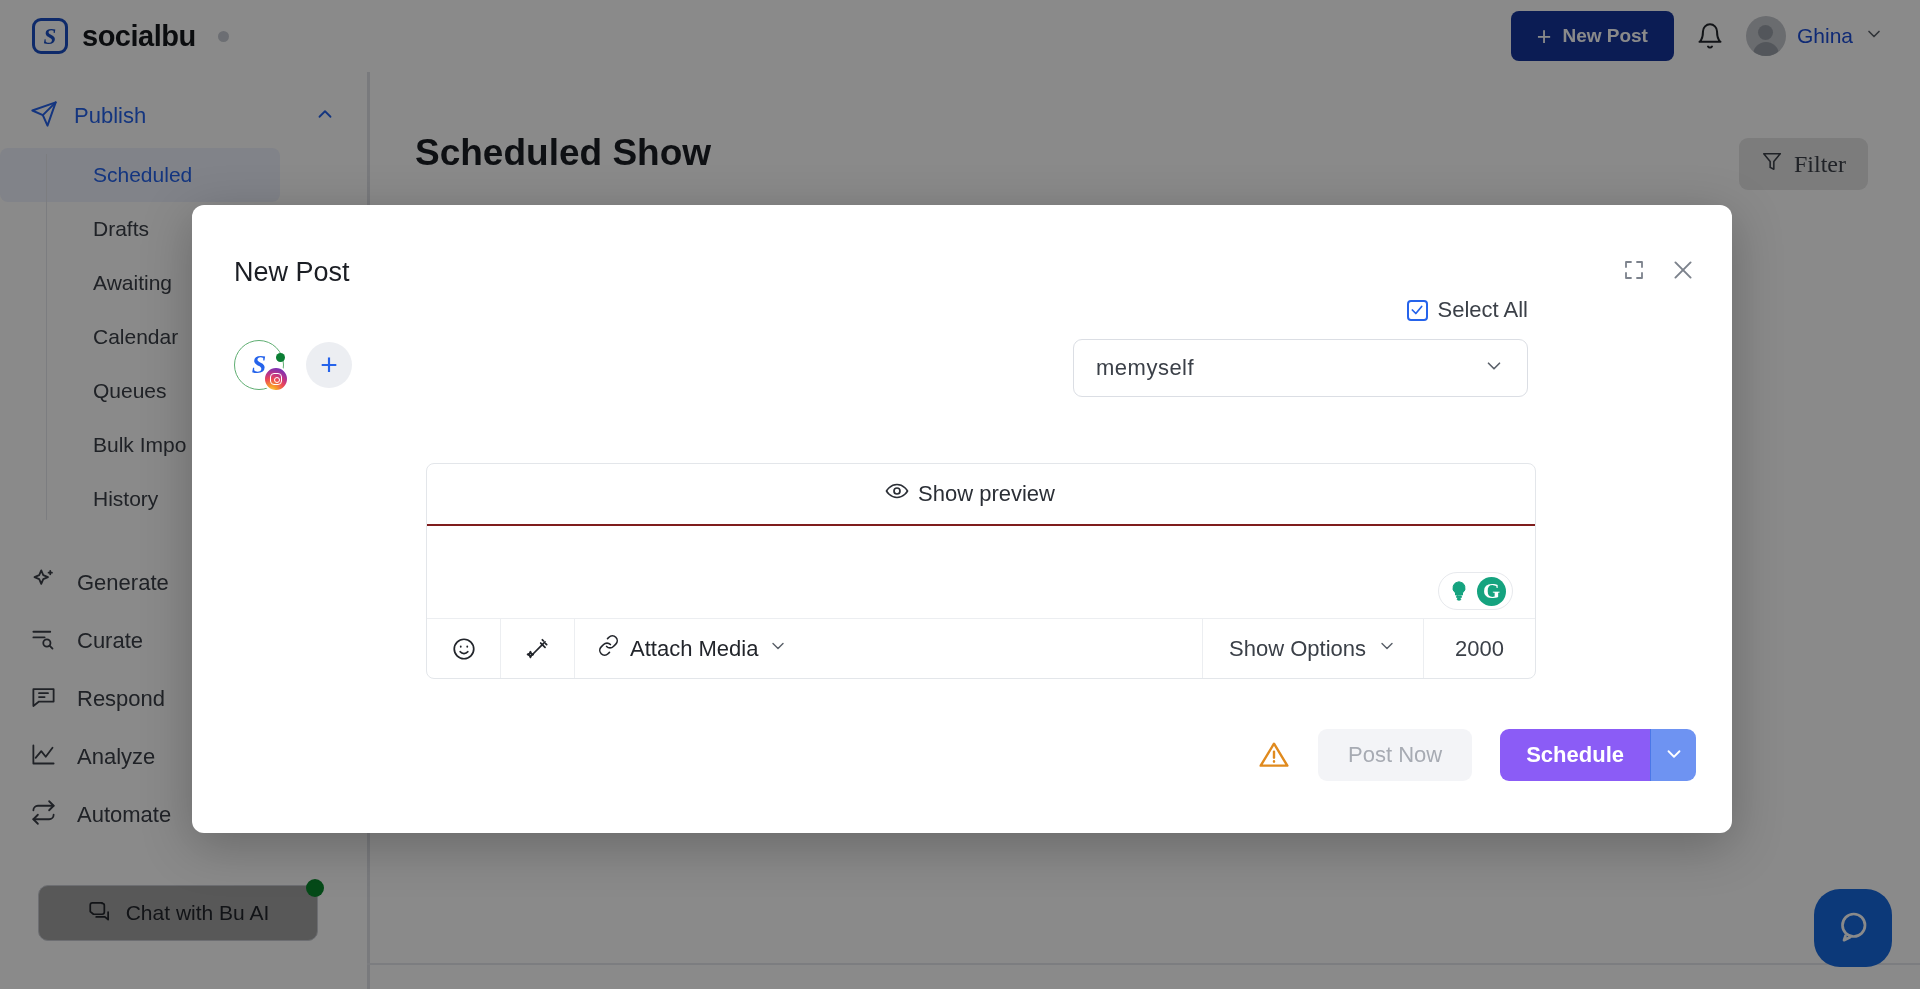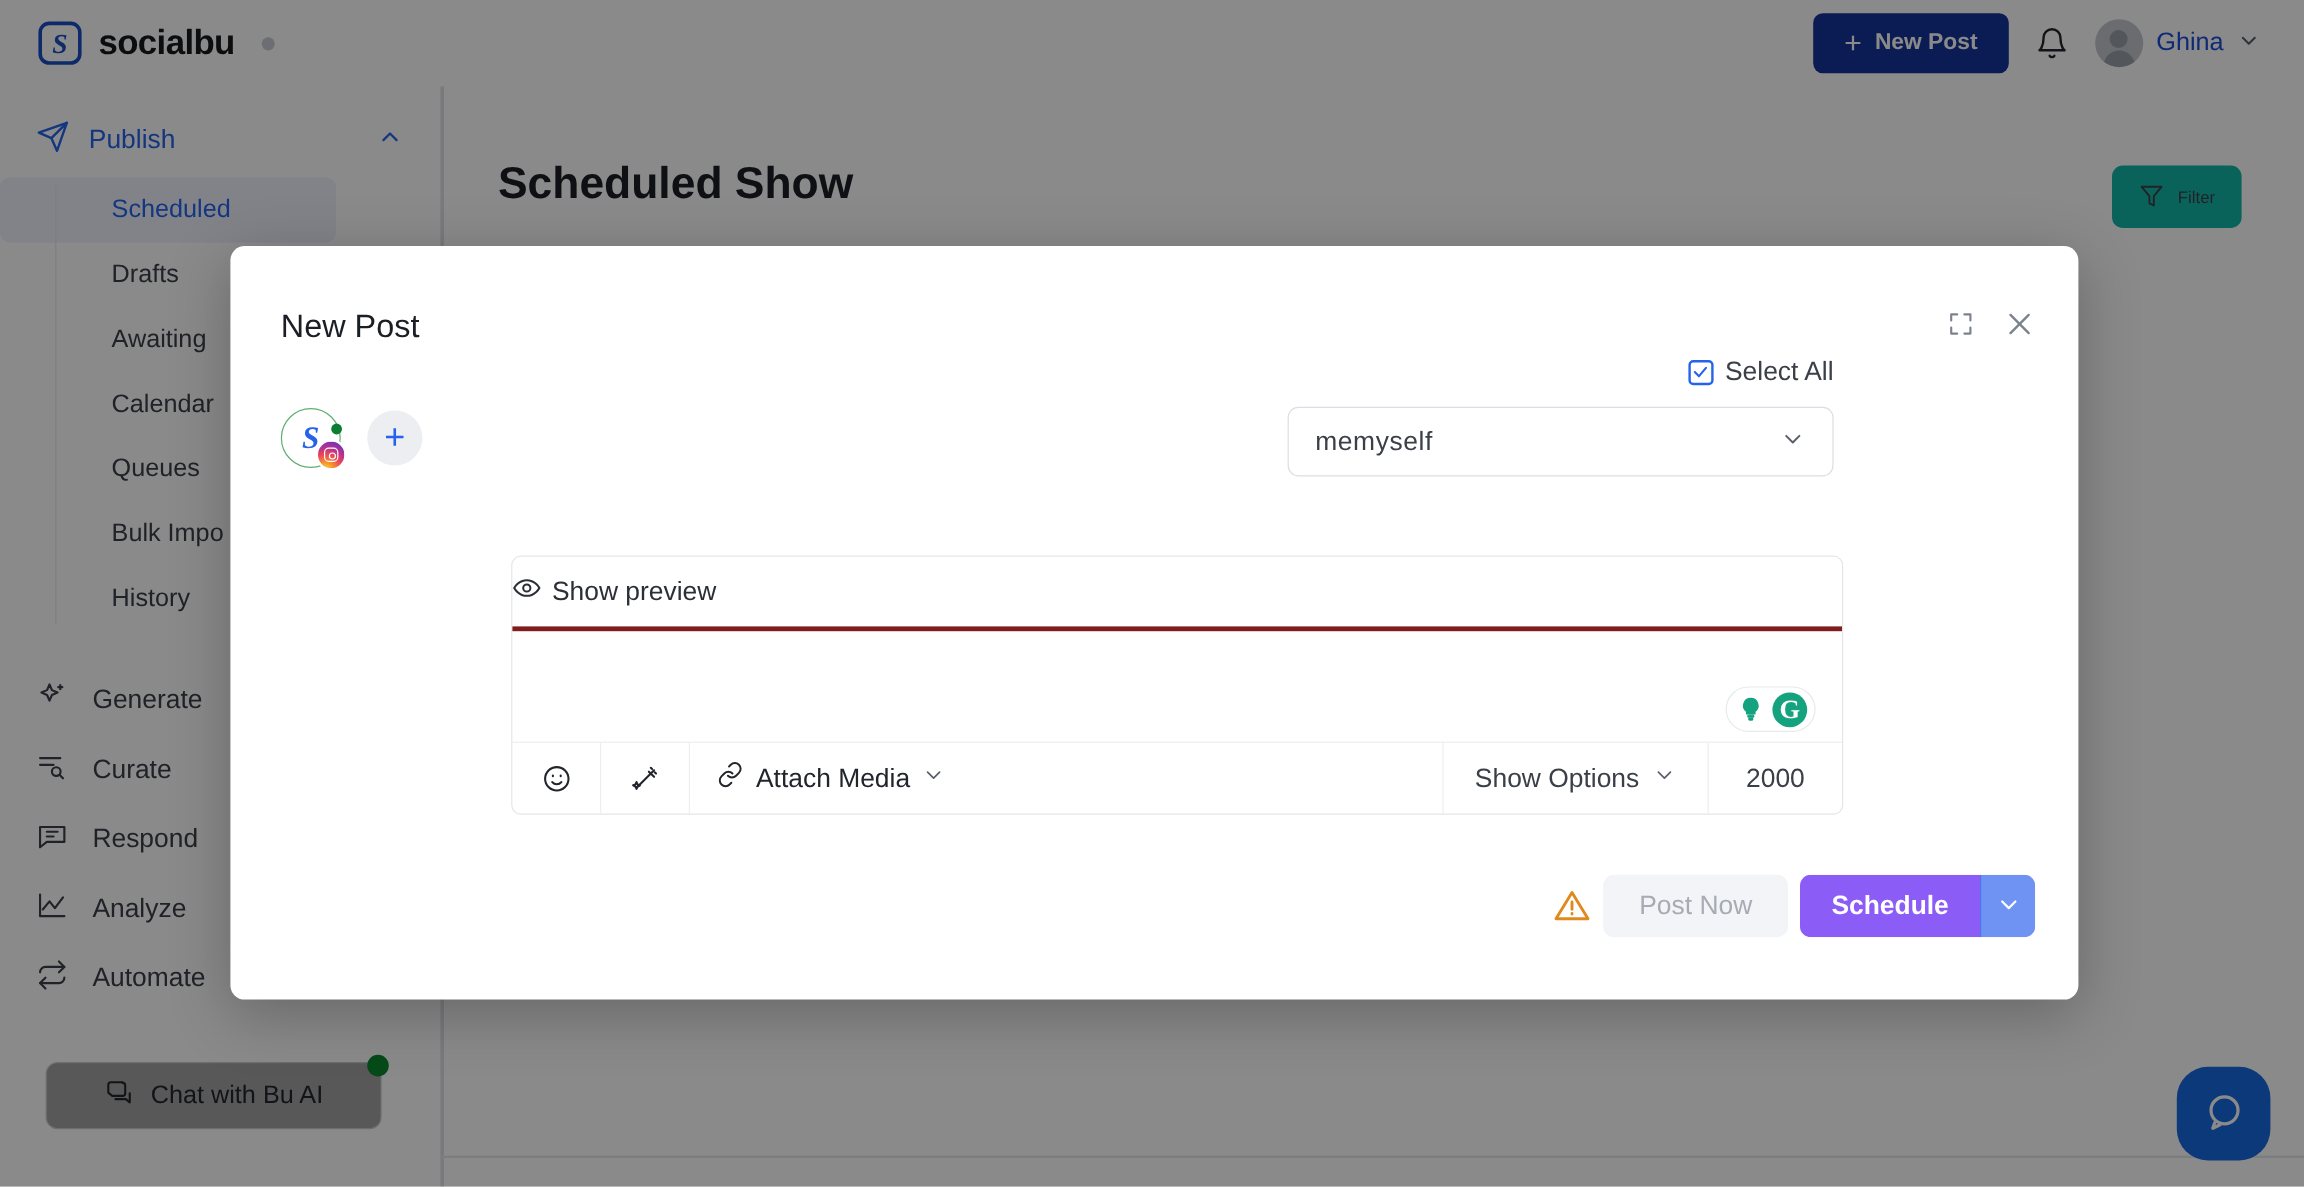--- a/index.html
+++ b/index.html
@@ -78,22 +78,22 @@
   .chat-btn .green-dot {
     position: absolute; right: -7px; top: -7px; width: 18px; height: 18px;
     border-radius: 50%; background: #0b8a2e;
   }
 
   .content { position: absolute; top: 72px; left: 367px; right: 0; bottom: 0; background: #fff; }
   .content-sep { position: absolute; left: 0; top: 0; bottom: 0; width: 3px; background: #dfe2e7; }
   .page-title { position: absolute; left: 48px; top: 60px; font-size: 37px; font-weight: 700; color: #1b1e24; }
   .filter-btn {
     position: absolute; right: 52px; top: 66px; height: 52px; padding: 0 22px;
-    border-radius: 9px; background: #14b8a6; border: none; display: flex; align-items: center; gap: 11px;
-    font-size: 14px; color: #3b4048; cursor: pointer; font-family: Liberation Sans, sans-serif;
+    border-radius: 9px; background: #e5e5e5; border: none; display: flex; align-items: center; gap: 11px;
+    font-size: 24px; color: #3b4048; cursor: pointer; font-family: Liberation Serif, serif;
   }
   .content-line { position: absolute; left: 0; right: 0; bottom: 24px; height: 2px; background: #e6e8ec; }
 
   .chat-fab {
     position: absolute; right: 28px; bottom: 22px; width: 78px; height: 78px;
     background: #1769e0; border-radius: 38% / 38%; border-radius: 26px;
     display: flex; align-items: center; justify-content: center; cursor: pointer;
   }
 
   
@@ -143,22 +143,22 @@
     border: 1px solid #dbdee4; border-radius: 9px; background: #fff;
     display: flex; align-items: center; padding: 0 22px; cursor: pointer;
   }
   .acct-select .val { font-size: 22px; color: #3b4048; flex: 1; letter-spacing: 0.5px; }
 
   .editor {
     position: absolute; left: 234px; top: 258px; right: 196px; height: 216px;
     border: 1px solid #e3e6ea; border-radius: 8px; background: #fff;
   }
   .editor-top {
-    height: 62px; border-bottom: 4px solid #7f1d1d; display: flex; align-items: center;
-    justify-content: flex-start; padding-right: 22px;
+    height: 62px; border-bottom: 2px solid #7f1d1d; display: flex; align-items: center;
+    justify-content: center; padding-right: 22px;
   }
   .show-preview { display: flex; align-items: center; gap: 9px; font-size: 22px; color: #2b2f36; cursor: pointer; }
   .editor-body { position: relative; height: 92px; }
   .grammarly {
     position: absolute; right: 22px; bottom: 8px; height: 38px; padding: 0 6px;
     border: 1px solid #e7e9ed; border-radius: 20px; background: #fff;
     display: flex; align-items: center; gap: 4px; cursor: pointer;
   }
   .gr-bulb { width: 28px; height: 28px; display: flex; align-items: center; justify-content: center; }
   .gr-g {
@@ -176,21 +176,21 @@
   .bar-spacer { flex: 1; }
   .bar-options {
     display: flex; align-items: center; gap: 11px; padding: 0 26px; font-size: 22px; color: #3b4048;
     border-left: 1px solid #eceef1; cursor: pointer;
   }
   .bar-count {
     width: 112px; display: flex; align-items: center; justify-content: center;
     border-left: 1px solid #eceef1; font-size: 22px; color: #3b4048;
   }
 
-  .modal-footer { position: absolute; right: 36px; bottom: 52px; display: flex; align-items: center; gap: 10px; }
+  .modal-footer { position: absolute; right: 36px; bottom: 52px; display: flex; align-items: center; gap: 28px; }
   .warn-icon { color: #e08a1e; display: flex; }
   .btn-postnow {
     height: 52px; padding: 0 30px; border: none; border-radius: 9px;
     background: #f3f4f7; color: #a7abb3; font-size: 22px; cursor: not-allowed;
     font-family: "Liberation Sans", sans-serif;
   }
   .btn-schedule-group { display: flex; align-items: stretch; border-radius: 9px; overflow: hidden; }
   .btn-schedule {
     height: 52px; padding: 0 26px; border: none; background: #8b5cf6; color: #fff;
     font-size: 22px; font-weight: 700; cursor: pointer; font-family: "Liberation Sans", sans-serif;

